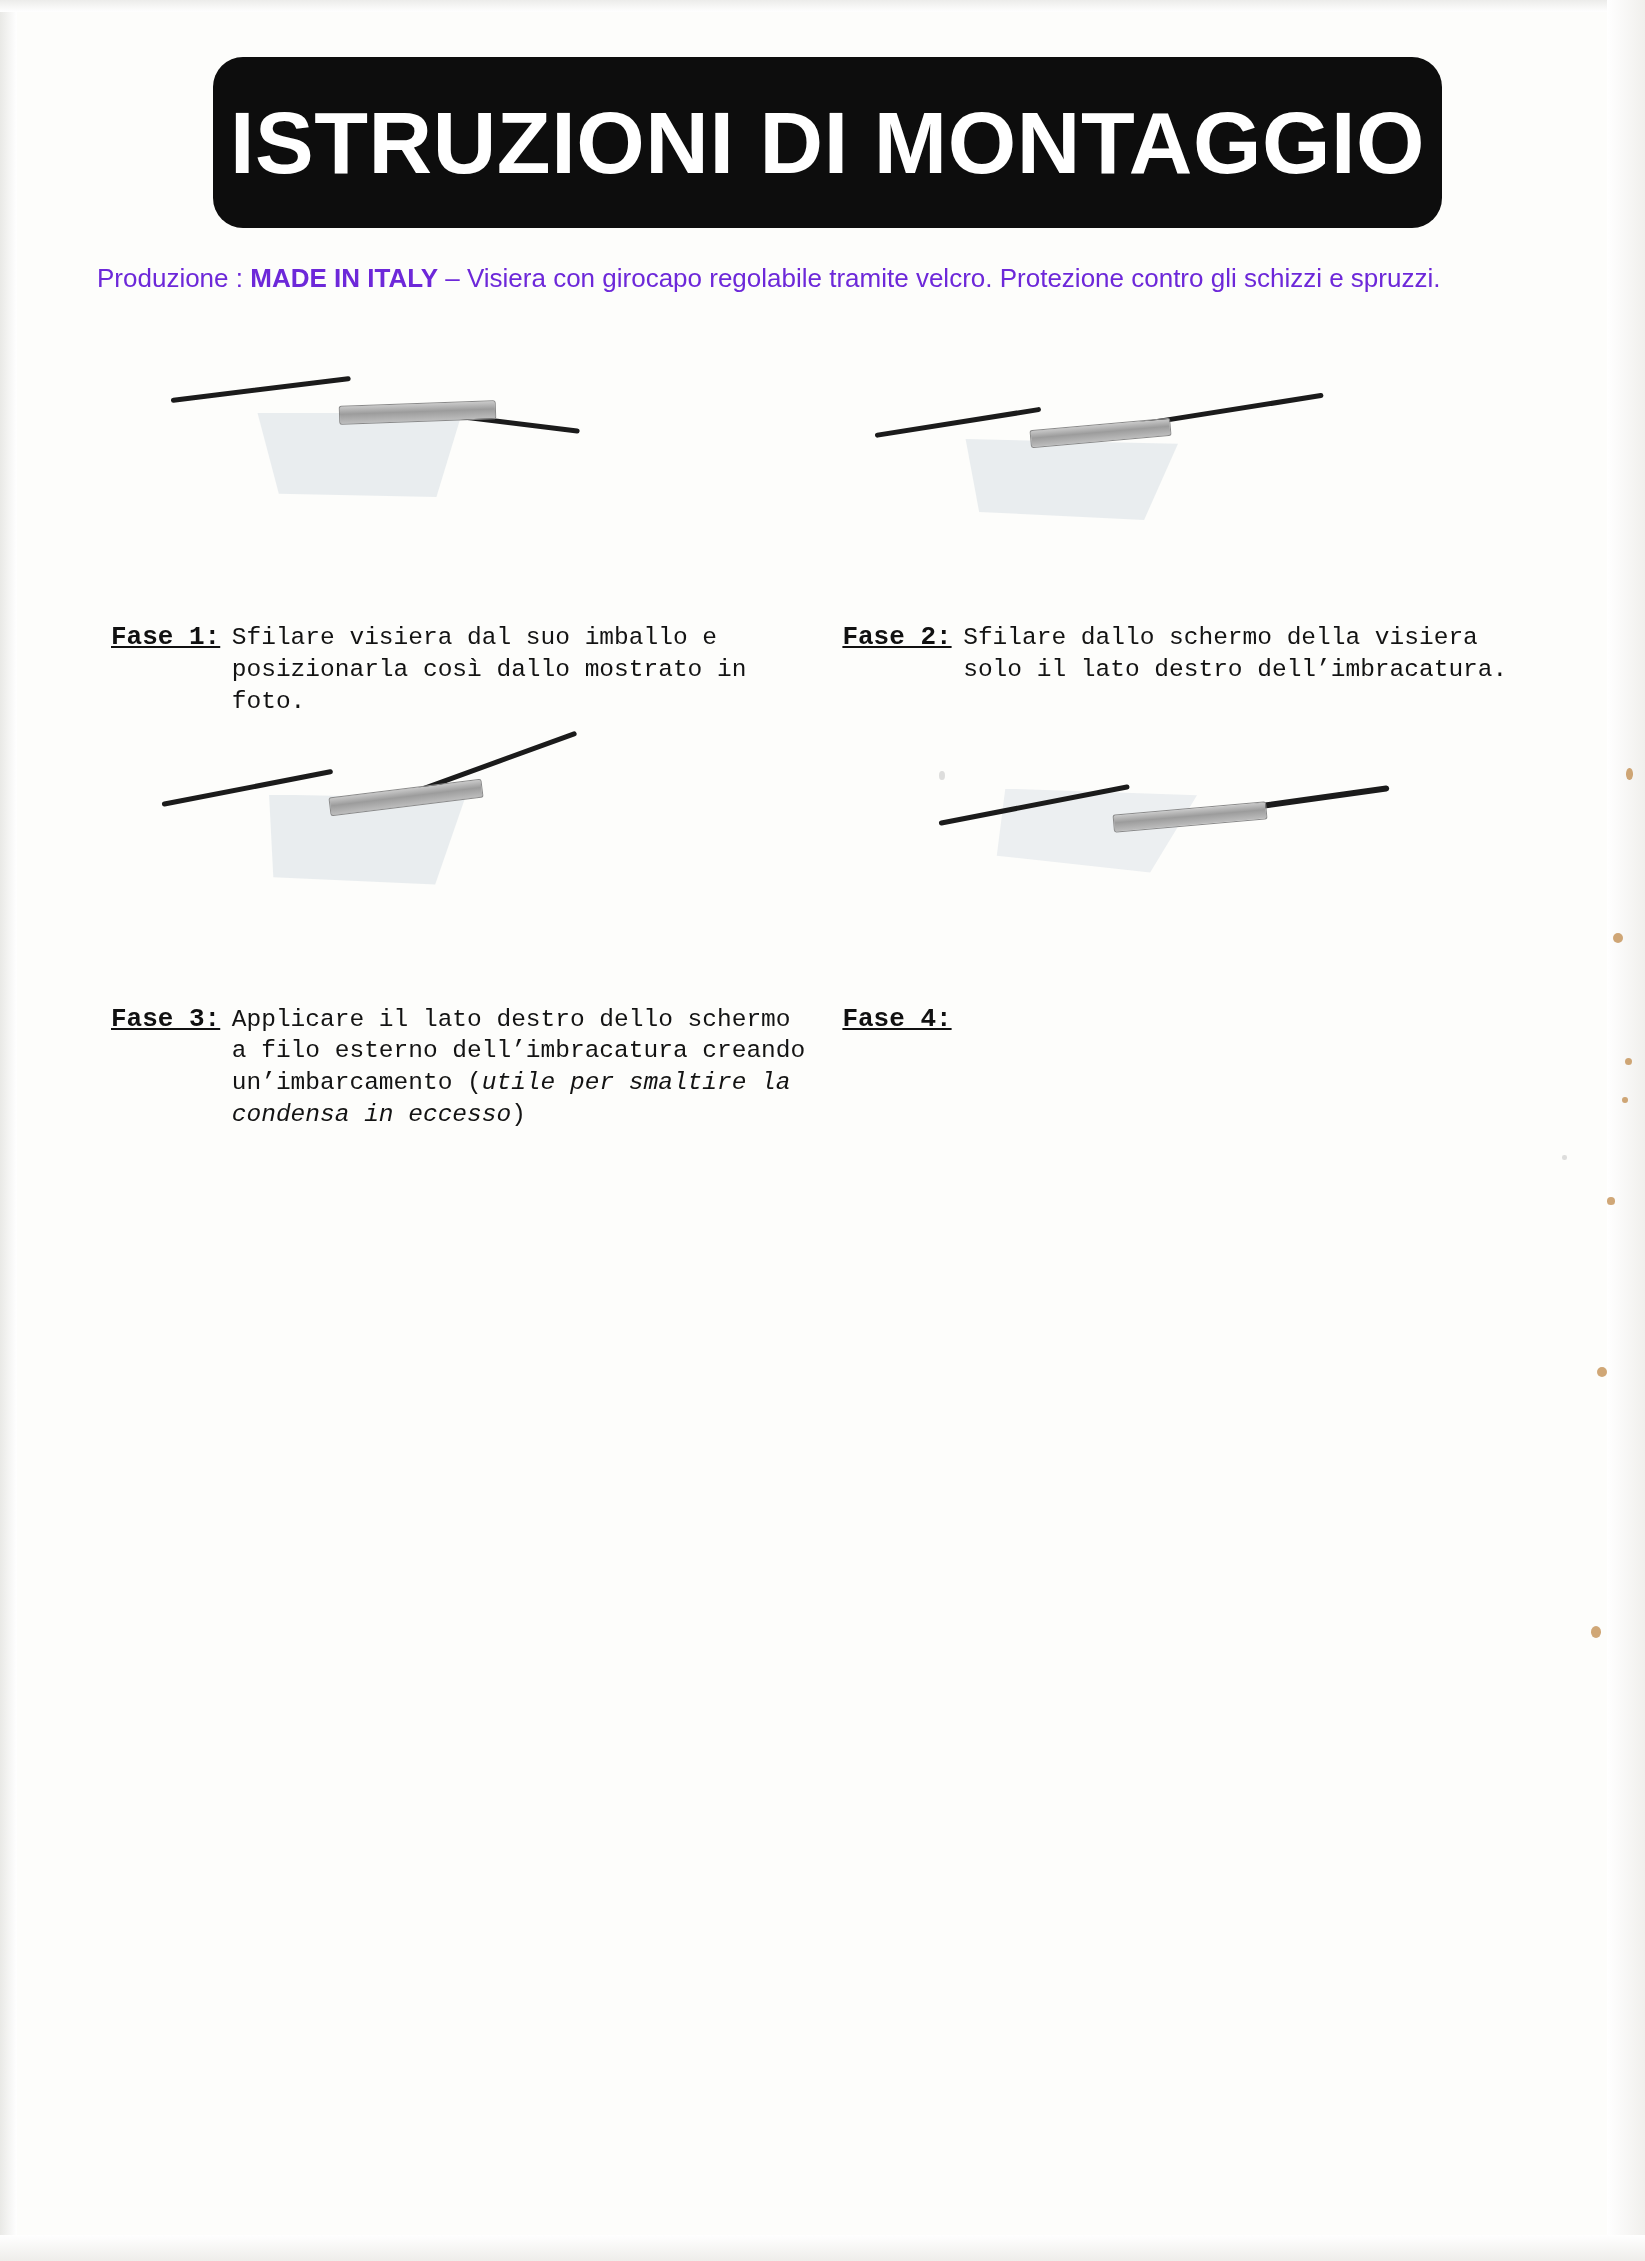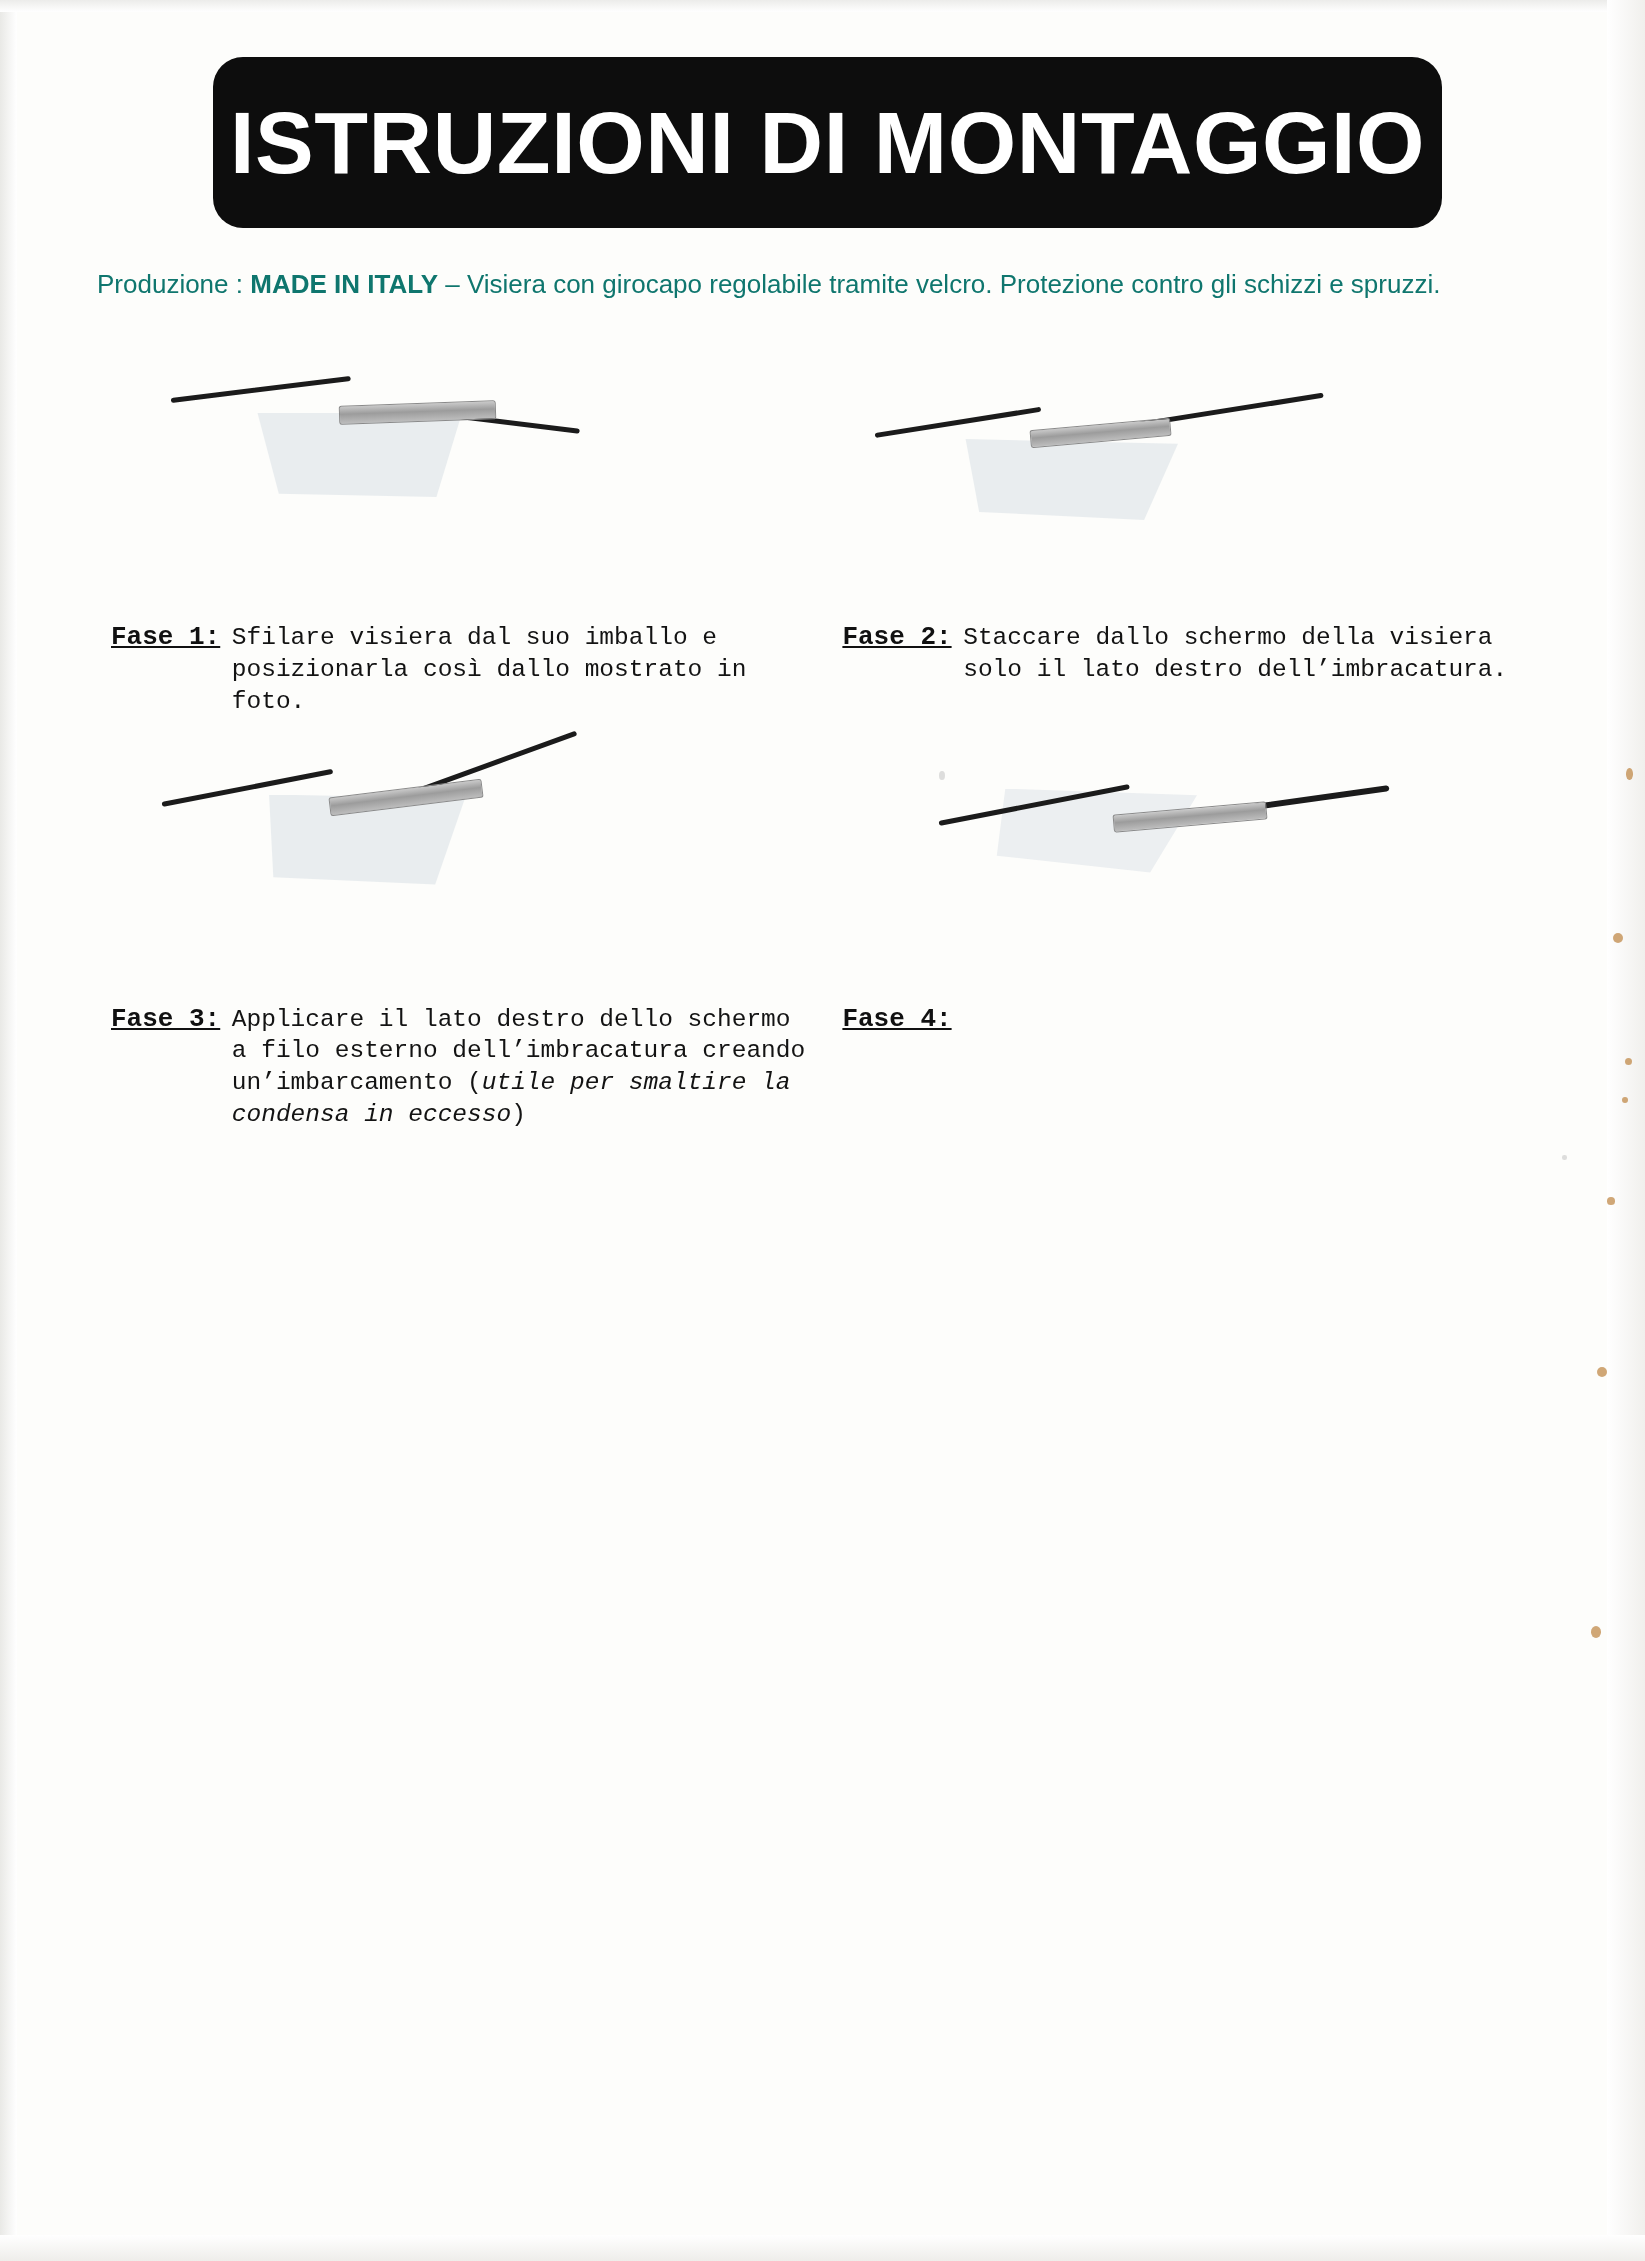--- a/index.html
+++ b/index.html
@@ -68,25 +68,25 @@
     font-weight: 700;
     letter-spacing: 0.6px;
     font-family: "Liberation Sans", sans-serif;
     white-space: nowrap;
   }
 
   
   .intro {
     position: absolute;
     left: 97px;
-    top: 267px;
+    top: 261px;
     width: 1465px;
     font-size: 26px;
     line-height: 1.35;
-    color: #0f766e;
+    color: #6d28d9;
     white-space: nowrap;
   }
   .intro .b { font-weight: 700; }
 
   
   .steps {
     position: absolute;
     left: 97px;
     top: 336px;
     width: 1452px;
@@ -193,21 +193,21 @@
 
       <div class="step step-right">
         <div class="photo">
           <div class="shield" style="left:116px; top:103px; width:226px; height:81px; clip-path:polygon(6% 0,100% 6%,85% 100%,12% 90%); background:rgba(214,221,228,0.5);"></div>
           <div class="band" style="left:39px; top:97px; width:168px; height:5.2px; transform:rotate(-9deg); transform-origin:left center; border-radius:3.9px;"></div>
           <div class="band" style="left:277px; top:90px; width:213px; height:5.2px; transform:rotate(-9deg); transform-origin:left center; border-radius:3.9px;"></div>
           <div class="pad" style="left:194px; top:88px; width:139px; height:15.5px; transform:rotate(-5deg);"></div>
         </div>
         <div class="caption">
           <div class="fase-label">Fase 2:</div>
-          <div class="fase-text">Staccare dallo schermo della visiera solo il lato destro dell’imbracatura.</div>
+          <div class="fase-text">Sfilare dallo schermo della visiera solo il lato destro dell’imbracatura.</div>
         </div>
       </div>
 
     </div>
 
     <div class="step-row">
 
       <div class="step step-left">
         <div class="photo">
           <div class="shield" style="left:142px; top:77px; width:213px; height:90px; clip-path:polygon(8% 0,100% 4%,86% 100%,10% 92%); background:rgba(214,221,228,0.5);"></div>

